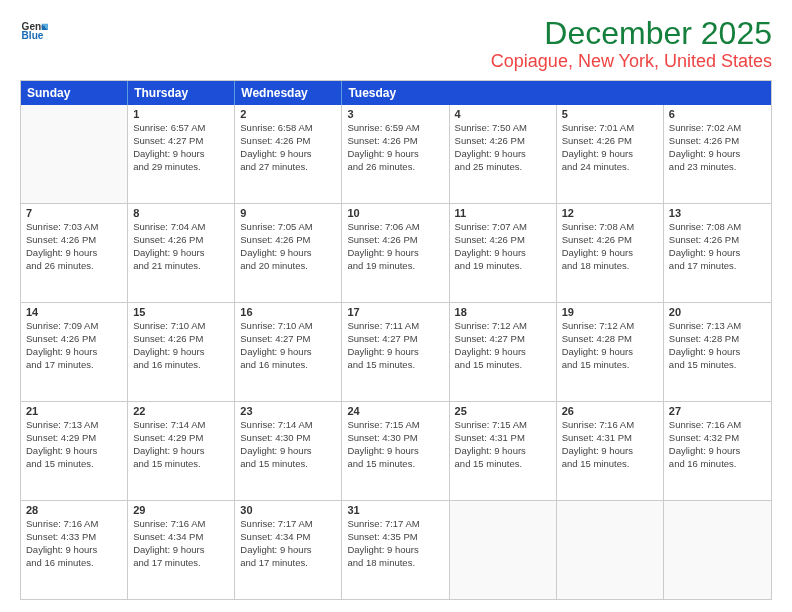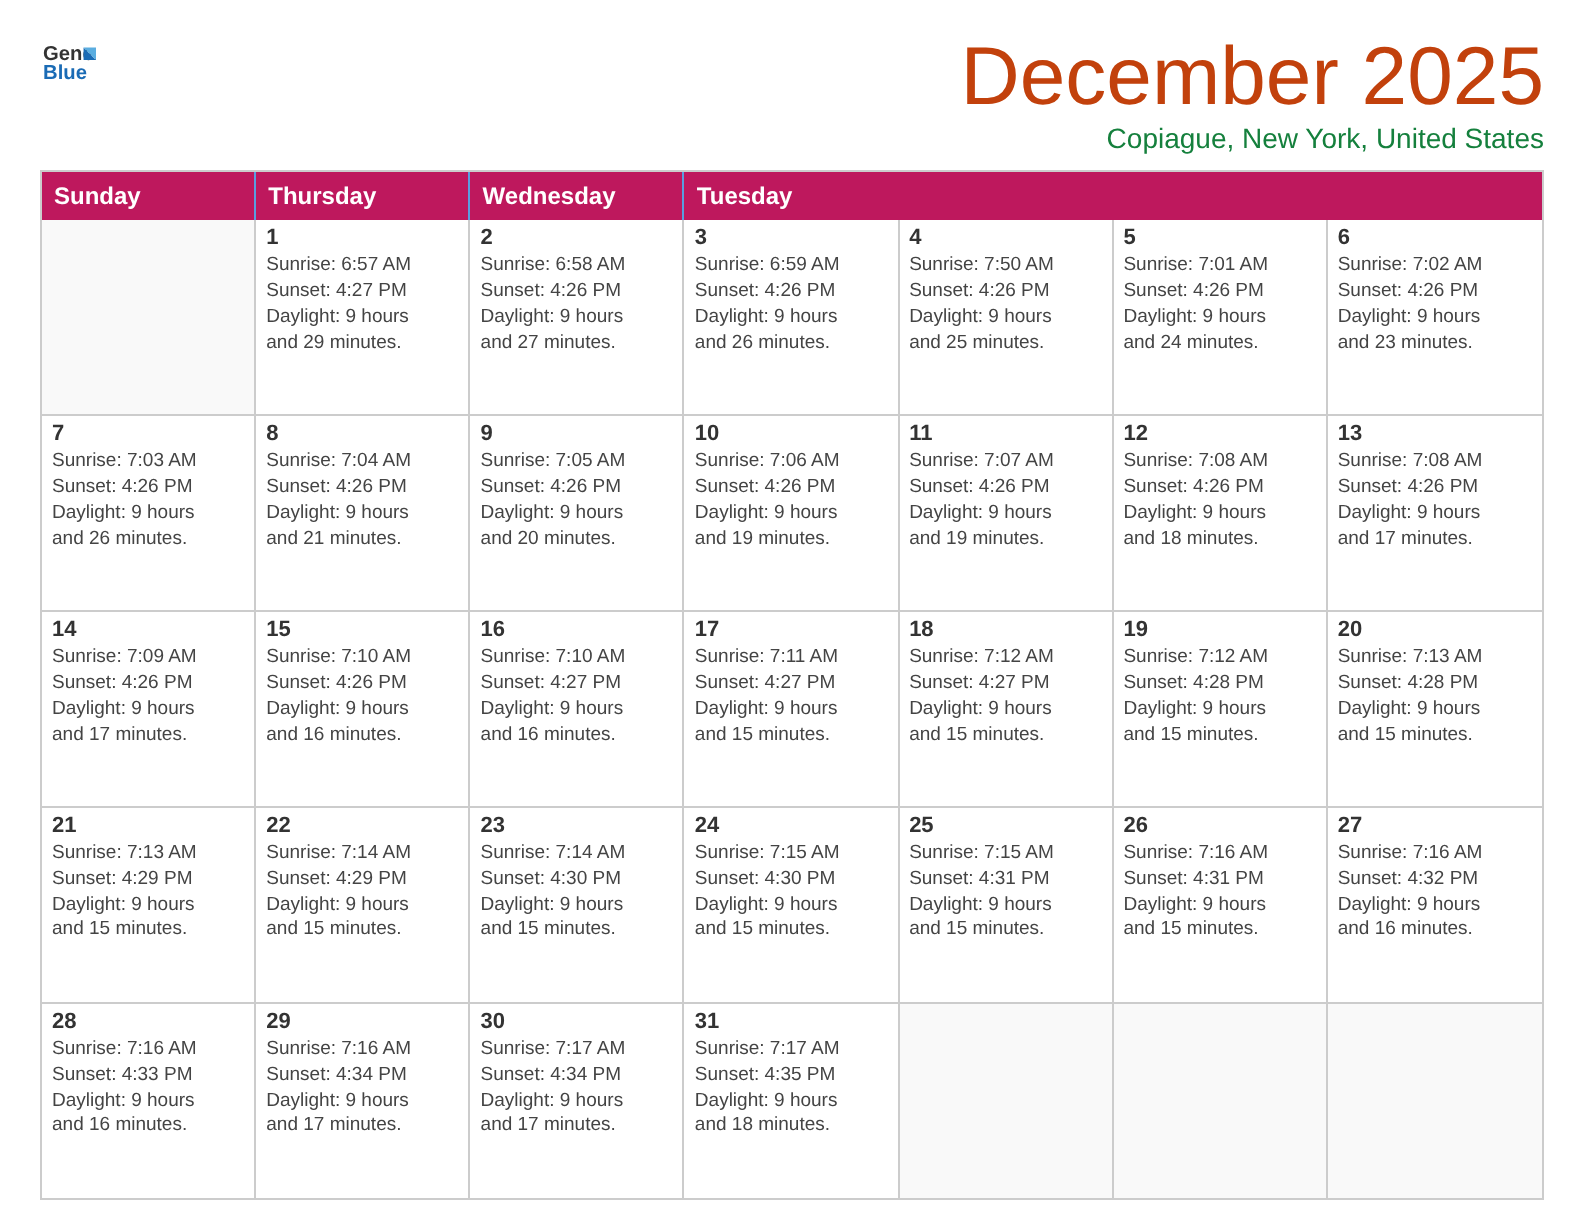--- a/index.html
+++ b/index.html
@@ -29,39 +29,39 @@
       gap: 4px;
     }
     .logo-icon {
       width: 28px;
       height: 28px;
     }
     .title-block {
       text-align: right;
     }
     .main-title {
-      font-size: 41px;
+      font-size: 32px;
       font-weight: normal;
-      color: #c2410c;
+      color: #15803d;
       line-height: 1.1;
     }
     .subtitle {
-      font-size: 14px;
-      color: #15803d;
+      font-size: 18px;
+      color: #ef4444;
     }
     .calendar {
       flex: 1;
       display: flex;
       flex-direction: column;
       border: 1px solid #ccc;
     }
     .cal-header {
       display: grid;
       grid-template-columns: repeat(7, 1fr);
-      background: #be185d;
+      background: #1d4ed8;
     }
     .cal-header-cell {
       color: #fff;
       font-size: 12px;
       font-weight: bold;
       padding: 5px 6px;
       text-align: left;
       border-right: 1px solid #5a9de0;
     }
     .cal-header-cell:last-child {

